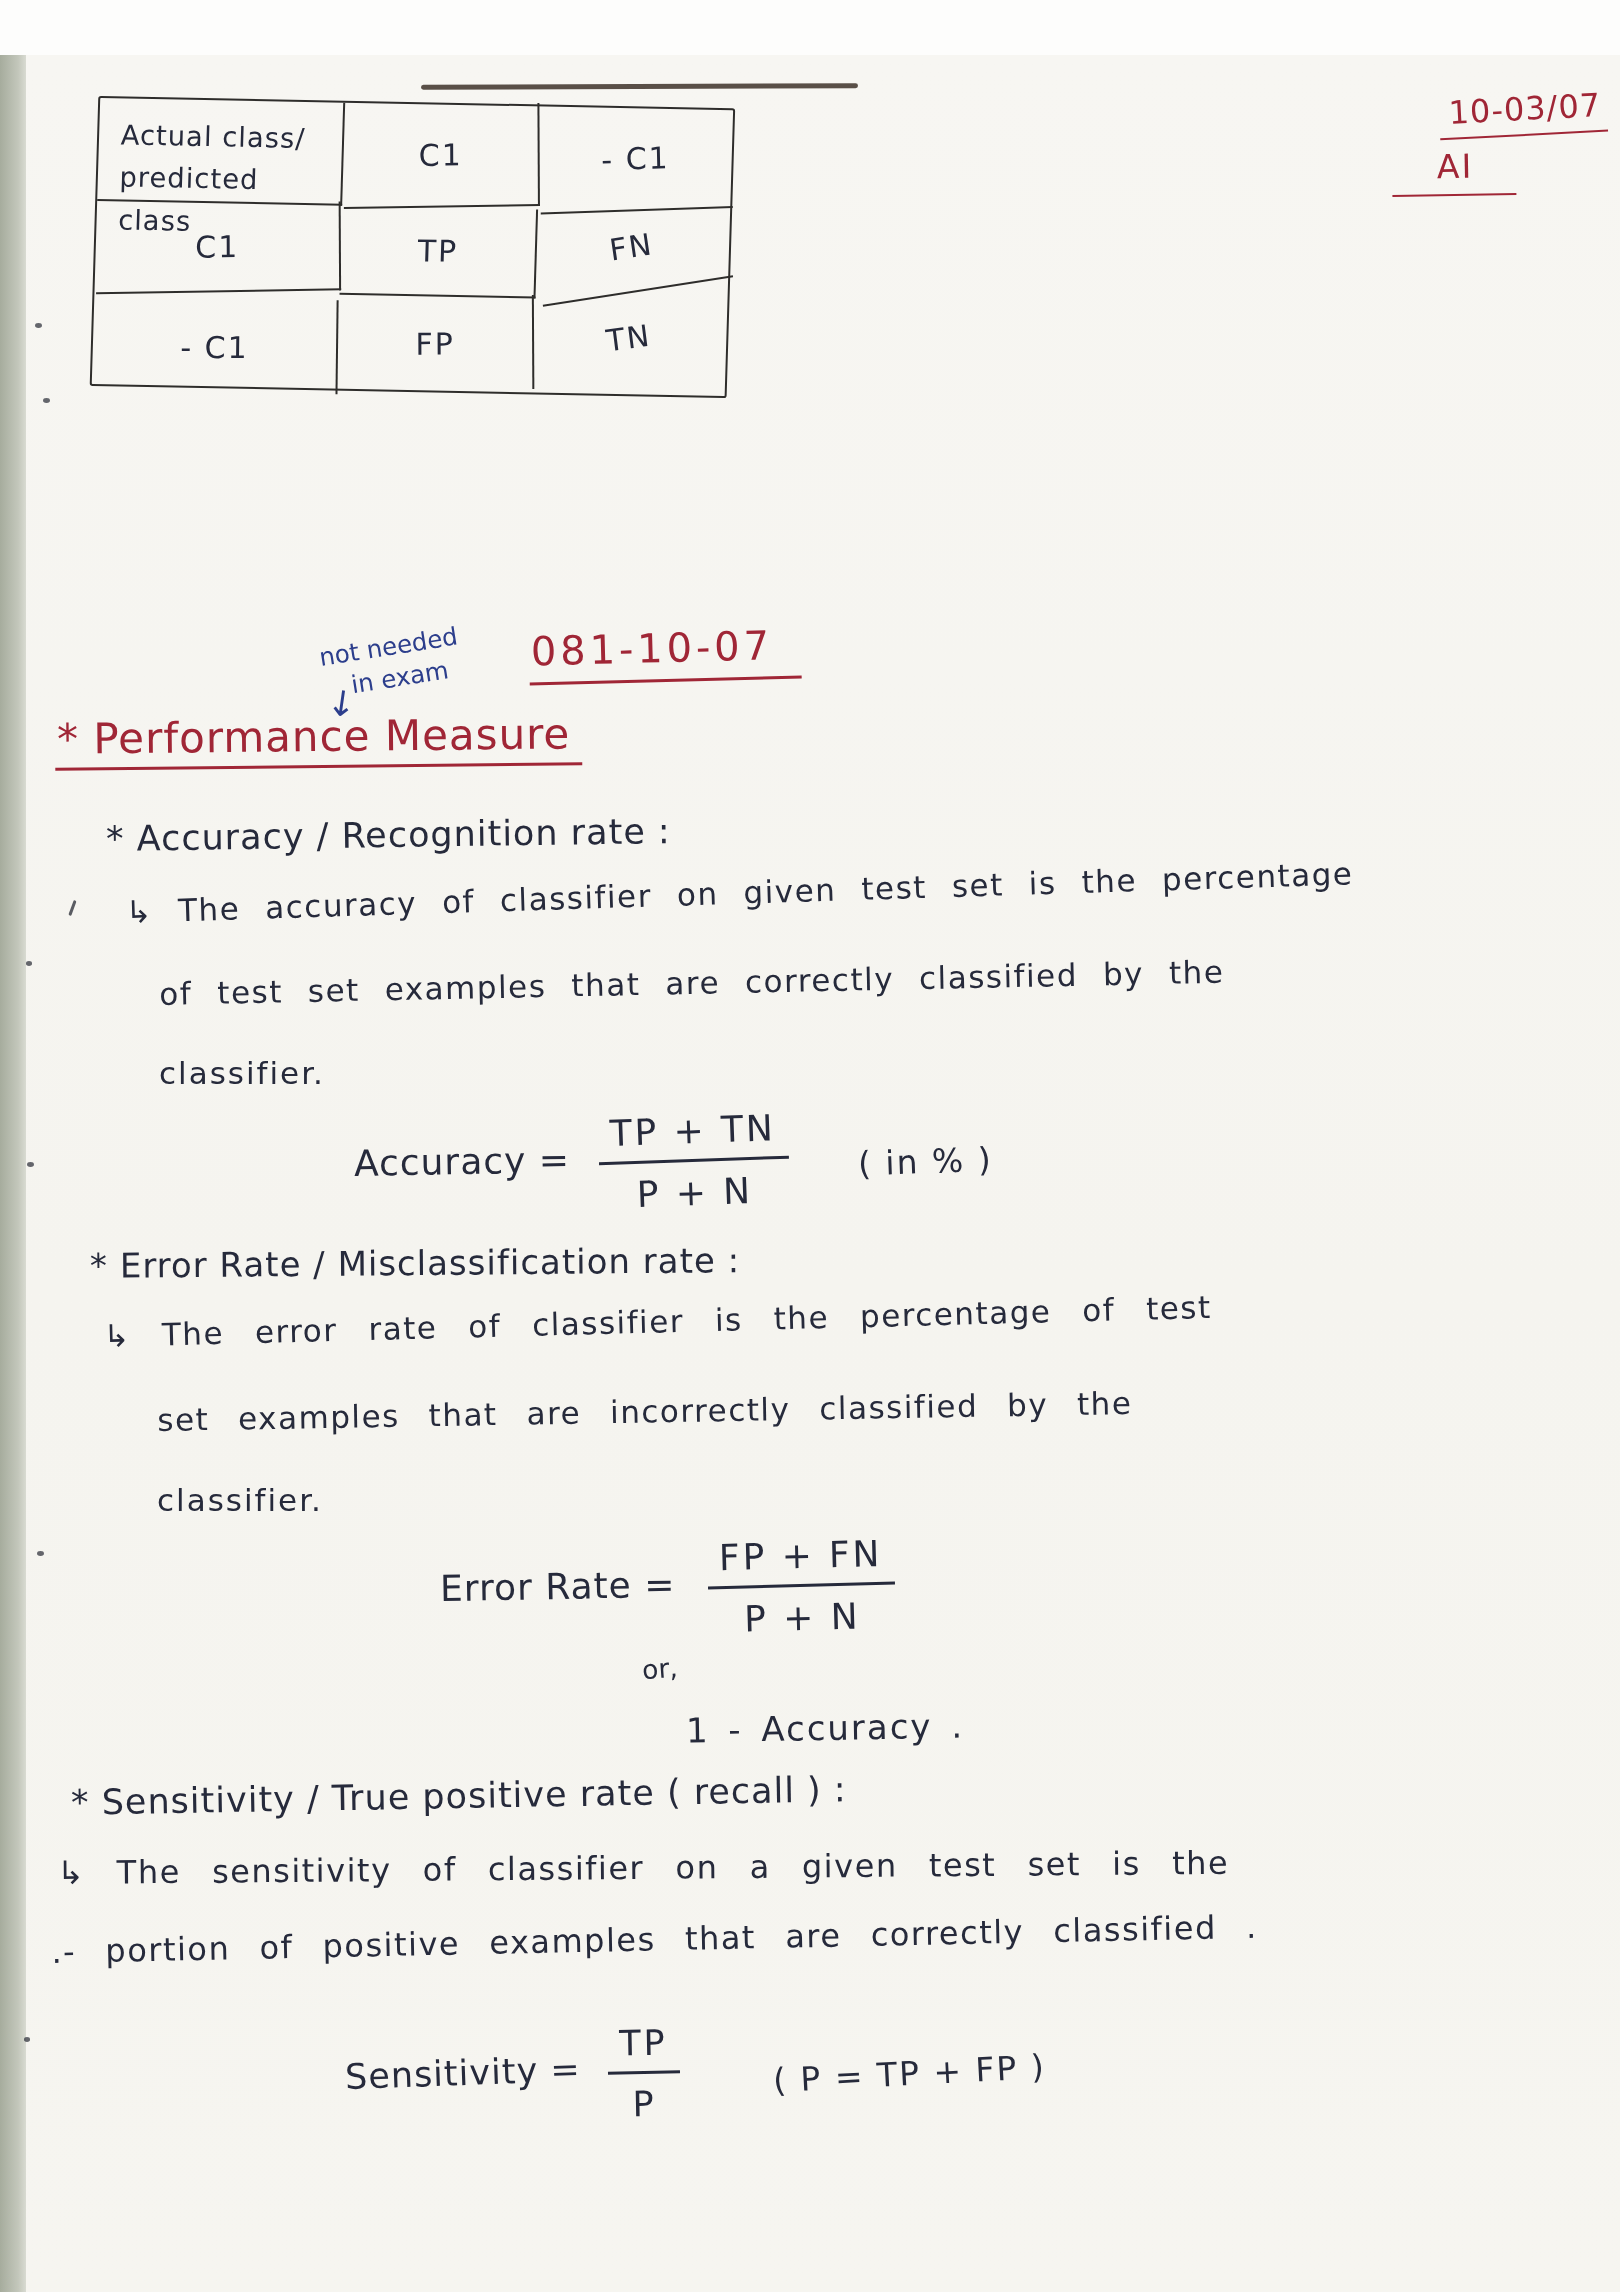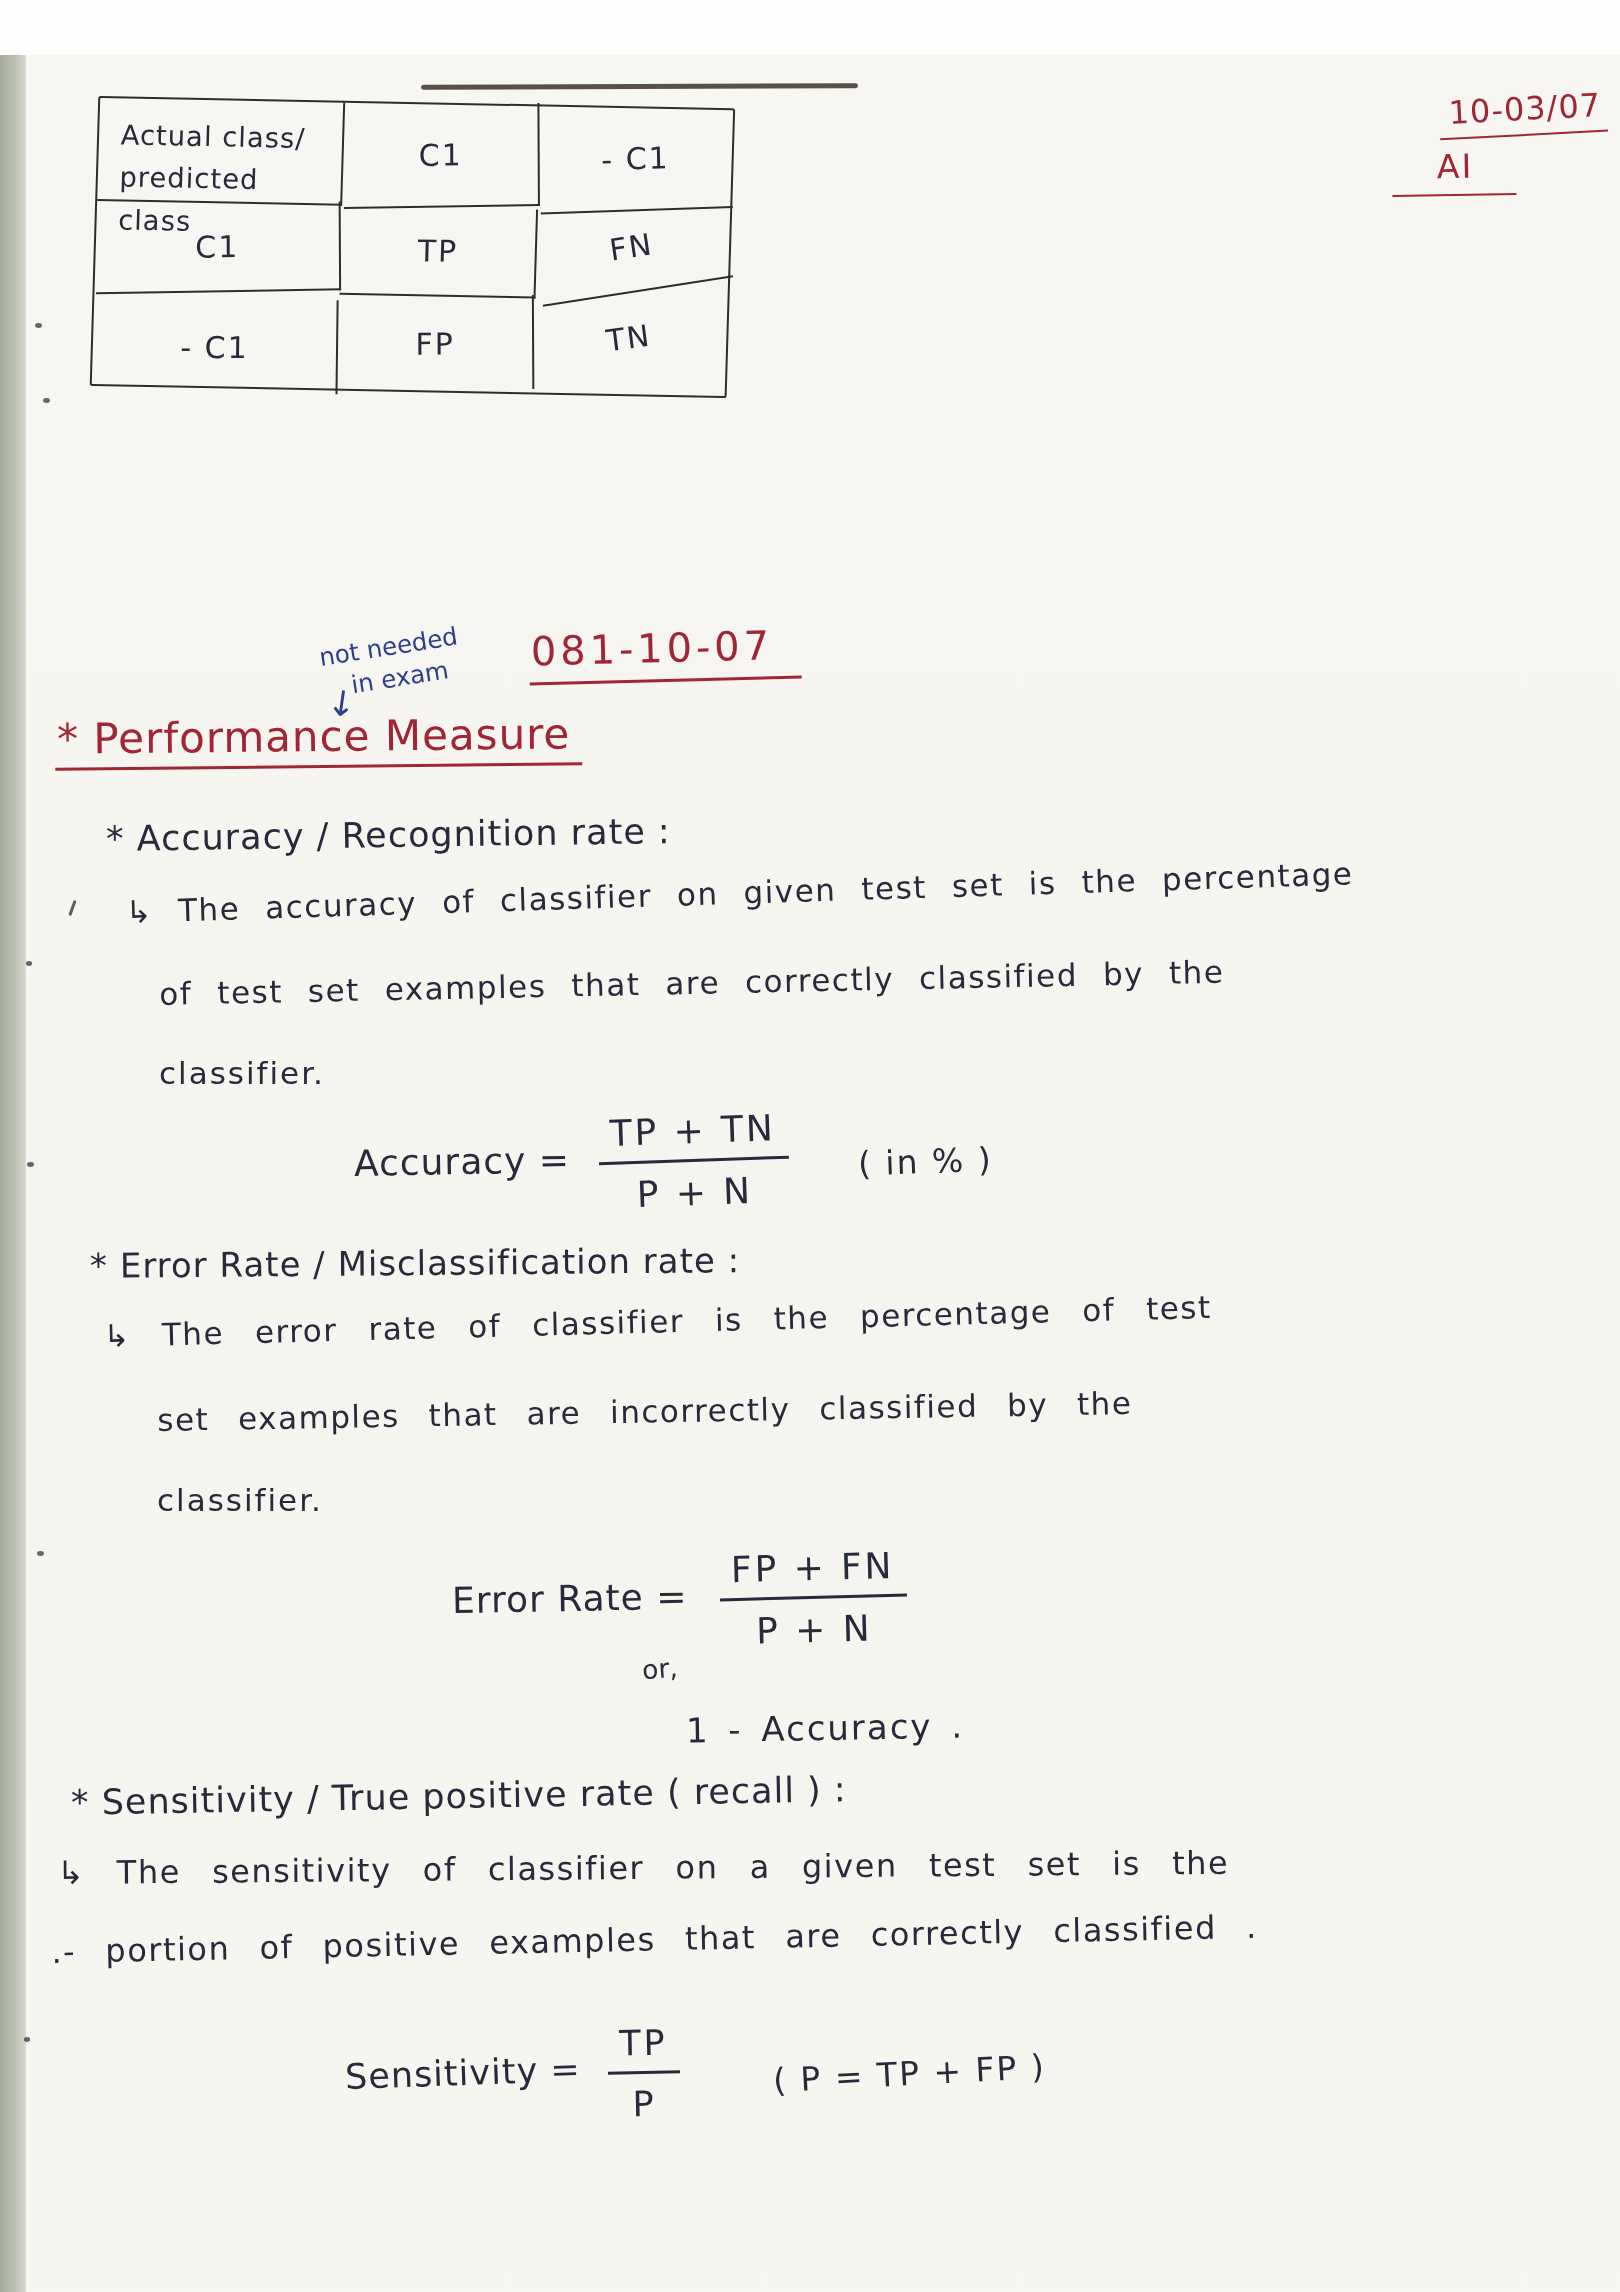--- a/index.html
+++ b/index.html
@@ -95,21 +95,21 @@
       <span class="den">P + N</span>
     </span>
     <span style="margin-left:69px;font-size:33px;transform:rotate(-2deg);letter-spacing:2px;">( in % )</span>
   </div>
 
   <div class="hw ink" style="left:90px;top:1243px;font-size:34px;transform:rotate(-.5deg);letter-spacing:1px;">* Error Rate / Misclassification rate :</div>
   <div class="hw ink" style="left:103px;top:1318px;font-size:31px;transform:rotate(-1.5deg);transform-origin:left top;word-spacing:19.6px;letter-spacing:1.5px;">↳ The error rate of classifier is the percentage of test</div>
   <div class="hw ink" style="left:157px;top:1402px;font-size:31px;transform:rotate(-1deg);transform-origin:left top;word-spacing:17.6px;letter-spacing:1.5px;">set examples that are incorrectly classified by the</div>
   <div class="hw ink" style="left:157px;top:1482px;font-size:31px;letter-spacing:2px;">classifier.</div>
 
-  <div class="hw formula" style="left:452px;top:1535px;font-size:36px;margin-top:12px;">
+  <div class="hw formula" style="left:440px;top:1535px;font-size:36px;">
     <span style="transform:rotate(-1deg);letter-spacing:1px;">Error Rate =</span>
     <span class="frac" style="margin-left:33px;transform:rotate(-1.5deg);">
       <span class="num">FP + FN</span>
       <span class="den">P + N</span>
     </span>
   </div>
 
   <div class="hw ink" style="left:642px;top:1653px;font-size:26.5px;transform:rotate(-4deg);">or,</div>
   <div class="hw ink" style="left:686px;top:1708px;font-size:34px;transform:rotate(-1deg);letter-spacing:2px;word-spacing:5.9px;">1 - Accuracy .</div>
 

